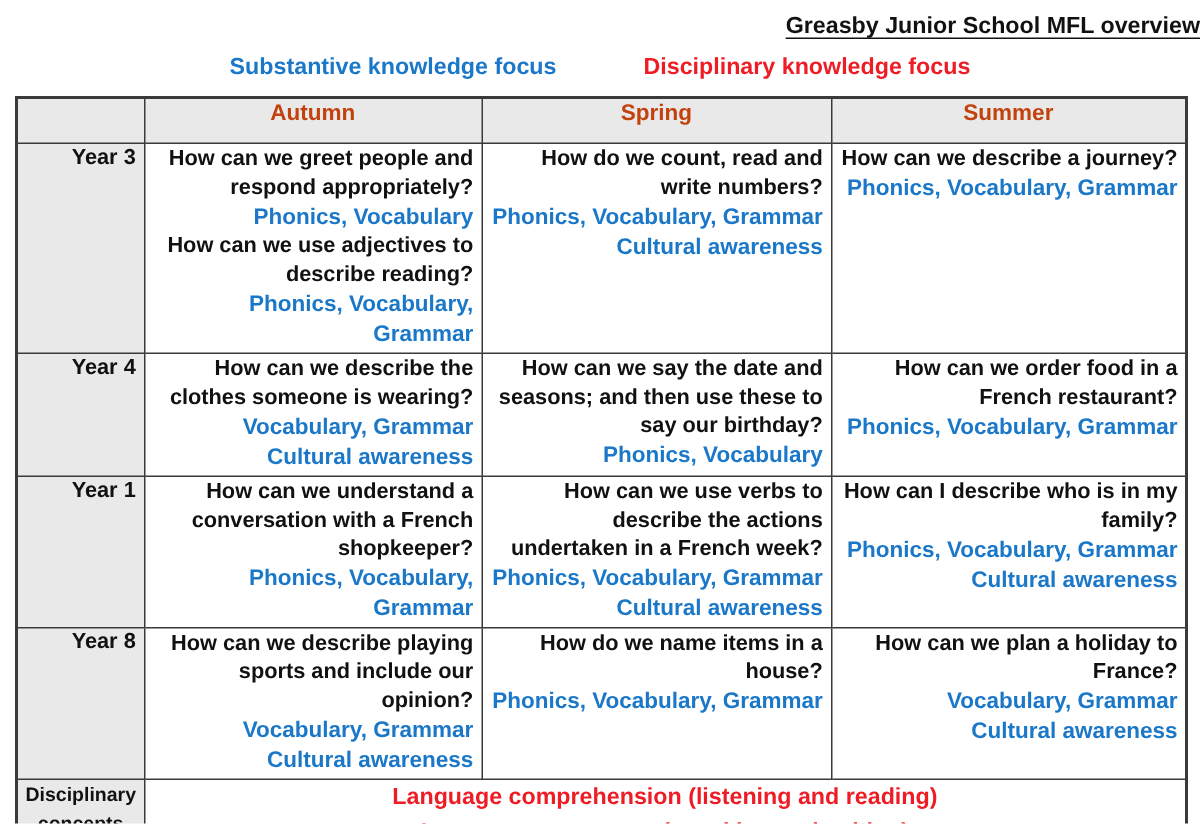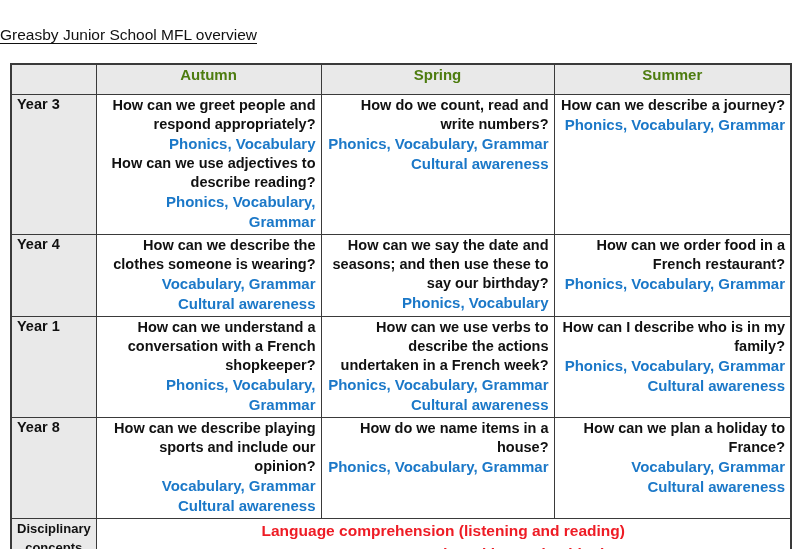--- a/index.html
+++ b/index.html
@@ -11,24 +11,24 @@
     font-family: "Liberation Sans", sans-serif;
     -webkit-font-smoothing: antialiased;
   }
   .page {
     width: 800px;
     height: 549px;
     position: relative;
     overflow: hidden;
   }
   .doc-title {
-    margin-top: 26px;
-    text-align: left;
+    margin-top: 9px;
+    text-align: right;
     font-size: 15.5px;
-    font-weight: normal;
+    font-weight: bold;
     color: #111;
     text-decoration: underline;
     text-underline-offset: 3px;
   }
   .legend {
     display: flex;
     justify-content: center;
     gap: 58px;
     margin-top: 9px;
     font-size: 15.5px;
@@ -46,32 +46,32 @@
   }
   table.mfl th, table.mfl td {
     border: 1.5px solid #3a3a3a;
     padding: 1px 5px 2px 5px;
     vertical-align: top;
   }
   th.col-header {
     background: #e9e9e9;
     font-size: 15px;
     font-weight: bold;
-    color: #4d7c0f;
+    color: #c2410c;
     text-align: center;
     vertical-align: middle;
     height: 26px;
     padding: 2px 4px;
   }
   th.row-label {
     background: #e9e9e9;
     font-size: 14.5px;
     font-weight: bold;
     color: #111;
-    text-align: left;
+    text-align: right;
     padding-top: 3px;
   }
   td.unit-cell {
     background: #ffffff;
     text-align: right;
   }
   .question {
     font-size: 14.5px;
     font-weight: bold;
     color: #111;
@@ -111,20 +111,22 @@
   }
 </style>
 </head>
 <body>
 
 <div class="page">
 
   <div class="doc-title">Greasby Junior School MFL overview</div>
 
   <div class="legend">
+    <span class="substantive">Substantive knowledge focus</span>
+    <span class="disciplinary">Disciplinary knowledge focus</span>
   </div>
 
   <table class="mfl">
     <colgroup>
       <col style="width:85px">
       <col style="width:225px">
       <col style="width:233px">
       <col style="width:237px">
     </colgroup>
     <thead>

